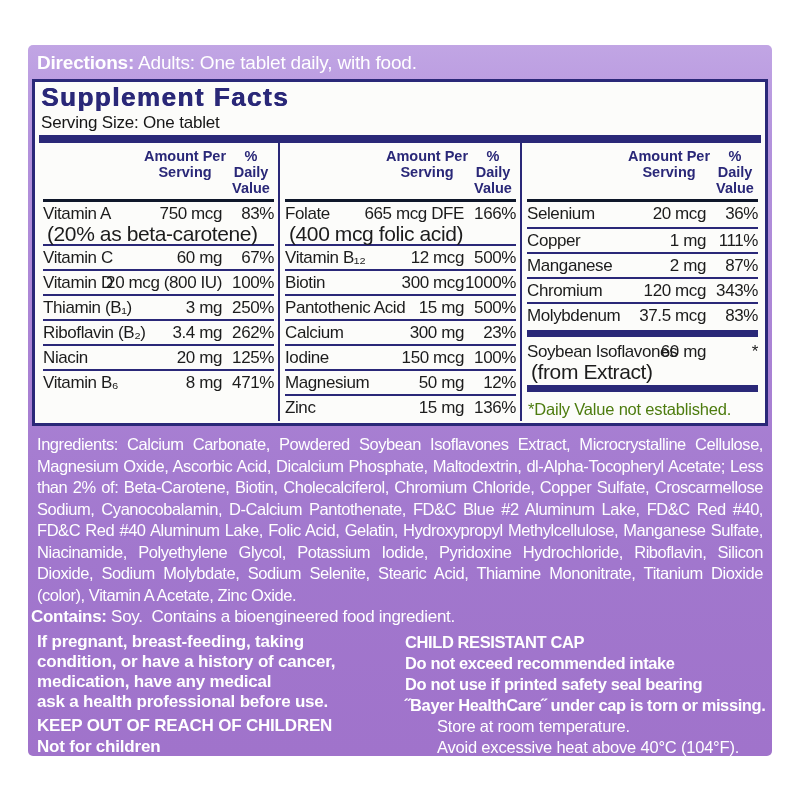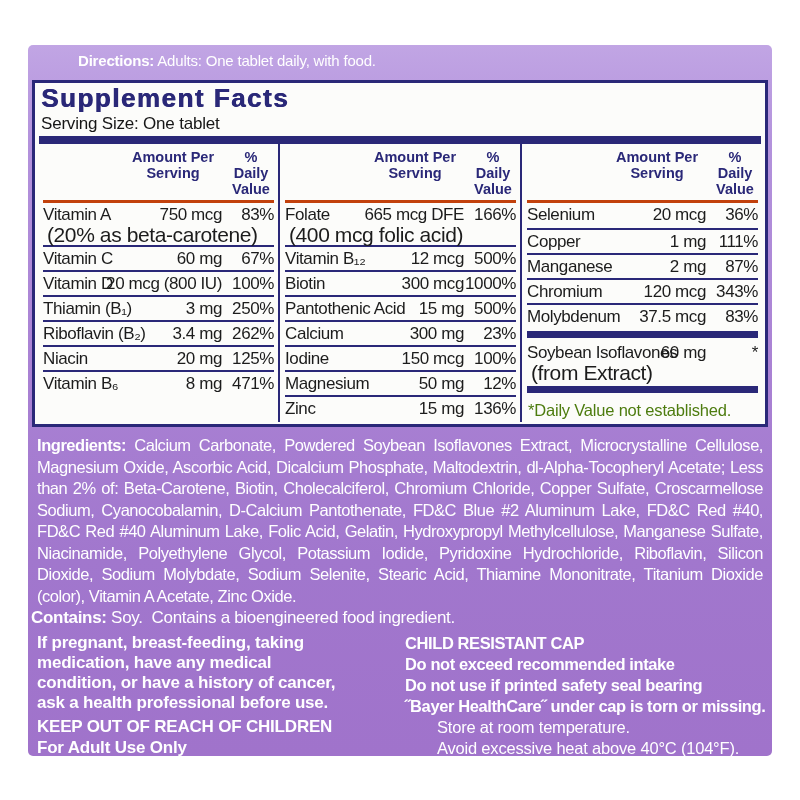--- a/index.html
+++ b/index.html
@@ -6,49 +6,49 @@
   html,body { width:800px; height:800px; background:#ffffff; font-family:"Liberation Sans", sans-serif; }
   .page { position:relative; width:800px; height:800px; background:#fff; overflow:hidden; }
 
   .label {
     position:absolute; left:28px; top:45px; width:744px; height:711px;
     background:linear-gradient(180deg,#c1a5e4 0%, #b априори 0%, #b392dc 14%, #aa82d4 45%, #a177cd 72%, #a073cb 100%);
     background:linear-gradient(180deg,#c1a5e4 0%, #b392dc 14%, #aa82d4 45%, #a177cd 72%, #a073cb 100%);
     border-radius:5px; overflow:hidden;
   }
 
-  .directions { padding:7px 8px 11px 9px; color:#fff; font-size:15px; letter-spacing:-0.2px; white-space:nowrap;margin-left:41px; }
+  .directions { padding:7px 8px 5px 9px; color:#fff; font-size:19px; letter-spacing:-0.2px; white-space:nowrap; }
   .directions .lead { font-weight:bold; }
 
   .facts-box { margin:0 4px; background:#fcfcfa; border:3px solid #2a2878; padding:1px 3px 2px; }
   .facts-title { color:#2a2878; font-size:26px; font-weight:bold; letter-spacing:1.5px; line-height:29px; padding-left:3px; text-shadow:0.7px 0 0 #2a2878; }
   .serving { color:#161616; font-size:17px; line-height:21px; padding-left:3px; letter-spacing:-0.2px; }
   .thick-rule { height:8px; background:#2a2878; margin:2px 1px 0; }
 
   .cols { display:flex; align-items:stretch; }
   .col { flex:1 1 0; padding:0 4px 2px 5px; min-width:0; }
   .col + .col { border-left:2px solid #2a2878; }
 
-  .col-head { display:flex; justify-content:flex-end; gap:12px; padding:5px 0 3px; border-bottom:3px solid #c2410c; color:#2a2878; font-weight:bold; font-size:14.5px; line-height:16px; }
+  .col-head { display:flex; justify-content:flex-end; padding:5px 0 3px; border-bottom:3px solid #0f172a; color:#2a2878; font-weight:bold; font-size:14.5px; line-height:16px; }
   .hdr-amount { width:86px; text-align:center; }
   .hdr-dv { width:46px; text-align:center; }
 
   .nrow { padding:2px 0 1px; min-height:25px; }
   .nrow + .nrow { border-top:2px solid #2a2878; }
   .rline { display:flex; align-items:baseline; }
   .nname { flex:1 1 auto; min-width:0; color:#1c1c1c; font-size:17px; letter-spacing:-0.4px; white-space:nowrap; }
   .namount { color:#1c1c1c; font-size:17px; letter-spacing:-0.4px; white-space:nowrap; text-align:right; }
   .ndv { flex:0 0 52px; color:#1c1c1c; font-size:17px; letter-spacing:-0.4px; text-align:right; white-space:nowrap; }
   .nnote { color:#1c1c1c; font-size:21px; letter-spacing:-0.4px; padding-left:4px; line-height:19px; white-space:nowrap; }
 
   .thickbar { height:7px; background:#2a2878; margin:3px 0; }
   .footnote { color:#4d7c0f; font-size:16.5px; letter-spacing:-0.2px; padding:5px 0 0 1px; }
 
   .ingredients { margin:8px 9px 0; color:#fff; font-size:16.5px; line-height:21.5px; letter-spacing:-0.45px; text-align:justify; }
-  .ingredients .lead { font-weight:bold; }
+  .ingredients .lead { font-weight:normal; }
 
   .contains { margin:1px 3px 0; color:#fff; font-size:17px; letter-spacing:-0.3px; }
   .contains .lead { font-weight:bold; }
 
   .bottom { display:flex; margin-top:5px; padding:0 6px 0 9px; color:#fff; }
   .b-left { flex:0 0 360px; }
   .b-right { flex:1 1 auto; min-width:0; }
   .warn-line { font-weight:bold; font-size:17px; line-height:20px; letter-spacing:-0.2px; white-space:nowrap; }
   .caps-group { margin-top:3px; }
   .caps-line { font-weight:bold; font-size:17px; line-height:21px; letter-spacing:-0.2px; white-space:nowrap; }
@@ -258,27 +258,26 @@
     </div>
 
     <div class="contains">
       <span class="lead">Contains:</span><span> Soy.&nbsp; Contains a bioengineered food ingredient.</span>
     </div>
 
     <div class="bottom">
       <div class="b-left">
         <div>
             <div class="warn-line">If pregnant, breast-feeding, taking</div>
+            <div class="warn-line">condition, or have a history of cancer,</div>
             <div class="warn-line">medication, have any medical</div>
-            <div class="warn-line">condition, or have a history of cancer,</div>
             <div class="warn-line">ask a health professional before use.</div>
           </div>
         <div class="caps-group">
             <div class="caps-line">KEEP OUT OF REACH OF CHILDREN</div>
-            <div class="caps-line">For Adult Use Only</div>
             <div class="caps-line">Not for children</div>
           </div>
       </div>
       <div class="b-right">
         <div>
             <div class="cap-bold">CHILD RESISTANT CAP</div>
             <div class="cap-bold">Do not exceed recommended intake</div>
             <div class="cap-bold">Do not use if printed safety seal bearing</div>
             <div class="cap-bold">˝Bayer HealthCare˝ under cap is torn or missing.</div>
           </div>

